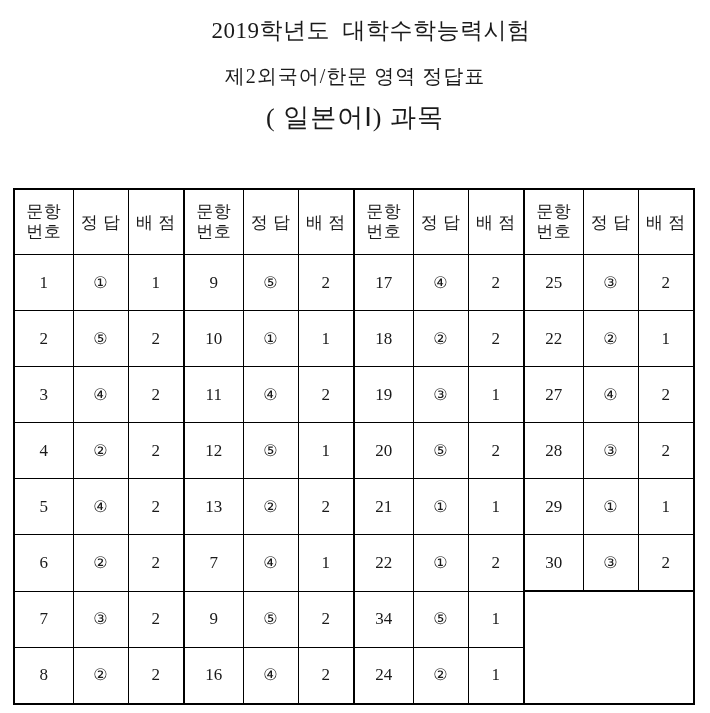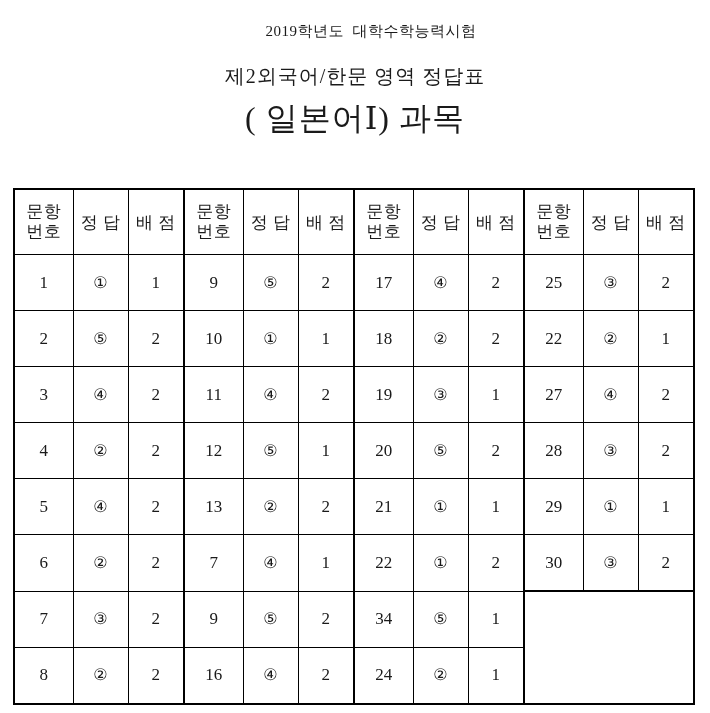--- a/index.html
+++ b/index.html
@@ -16,38 +16,39 @@
     position: relative;
   }
 
   
   .heading {
     width: 100%;
     text-align: center;
     padding-top: 18px;
   }
   .heading-line-1 {
-    font-size: 15px;
+    font-size: 23px;
     letter-spacing: 0.5px;
     line-height: 26px;
     white-space: pre;
     margin-left: 32px;
   }
   .heading-line-2 {
     font-size: 20px;
     line-height: 44px;
     letter-spacing: 1px;
     margin-top: 10px;
     white-space: pre;
   }
   .heading-line-3 {
-    font-size: 32px;
+    font-size: 26px;
     line-height: 40px;
     letter-spacing: 1px;
     white-space: pre;
+    font-family: Liberation Serif, serif;
   }
 
   
   .table-wrap {
     position: absolute;
     left: 13px;
     top: 188px;
     width: 656px;
   }
   table.answer-table {

